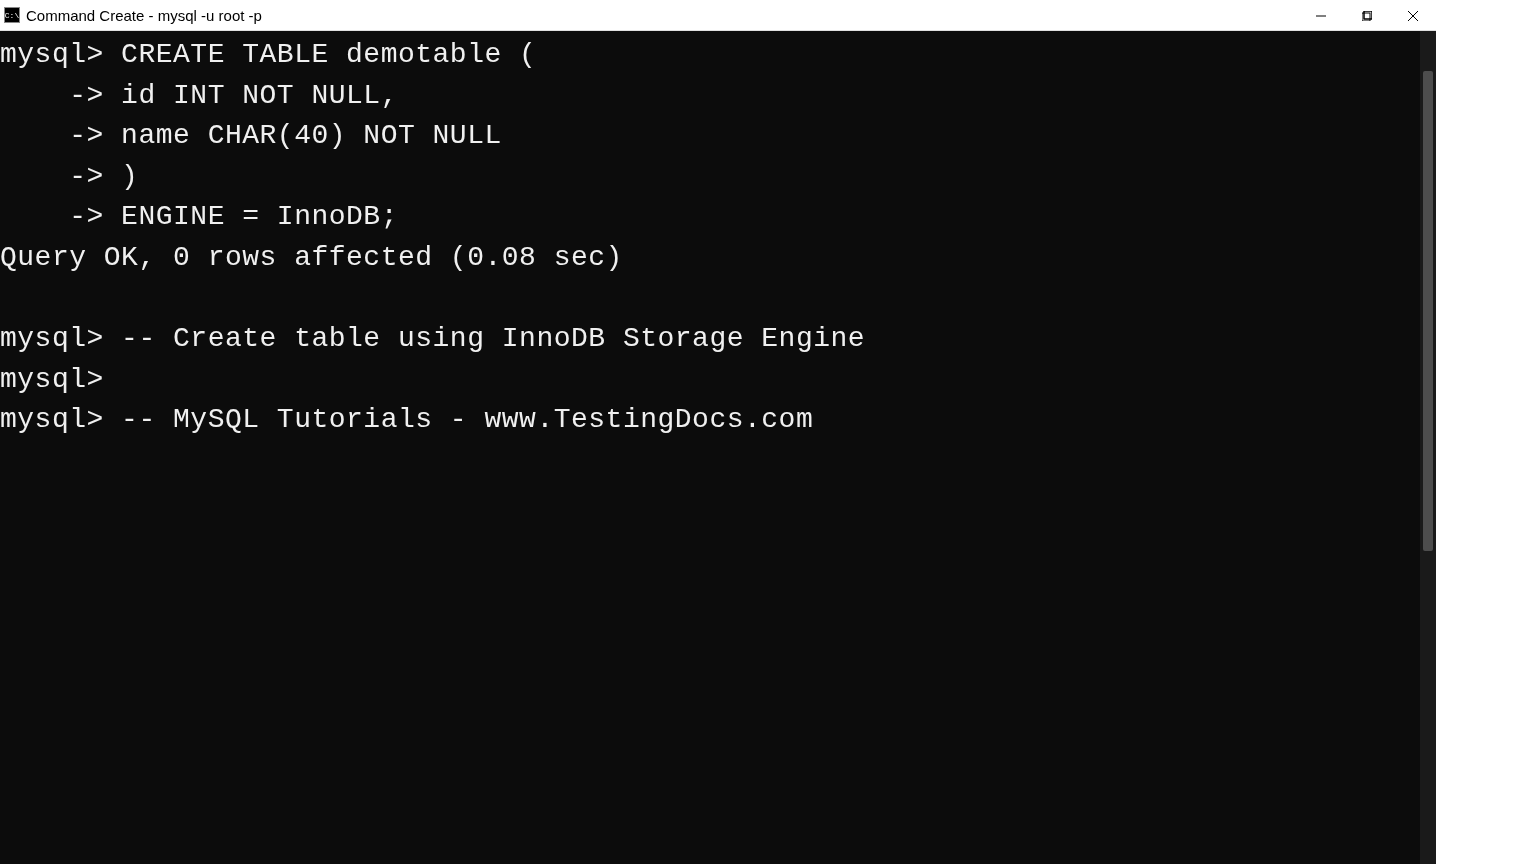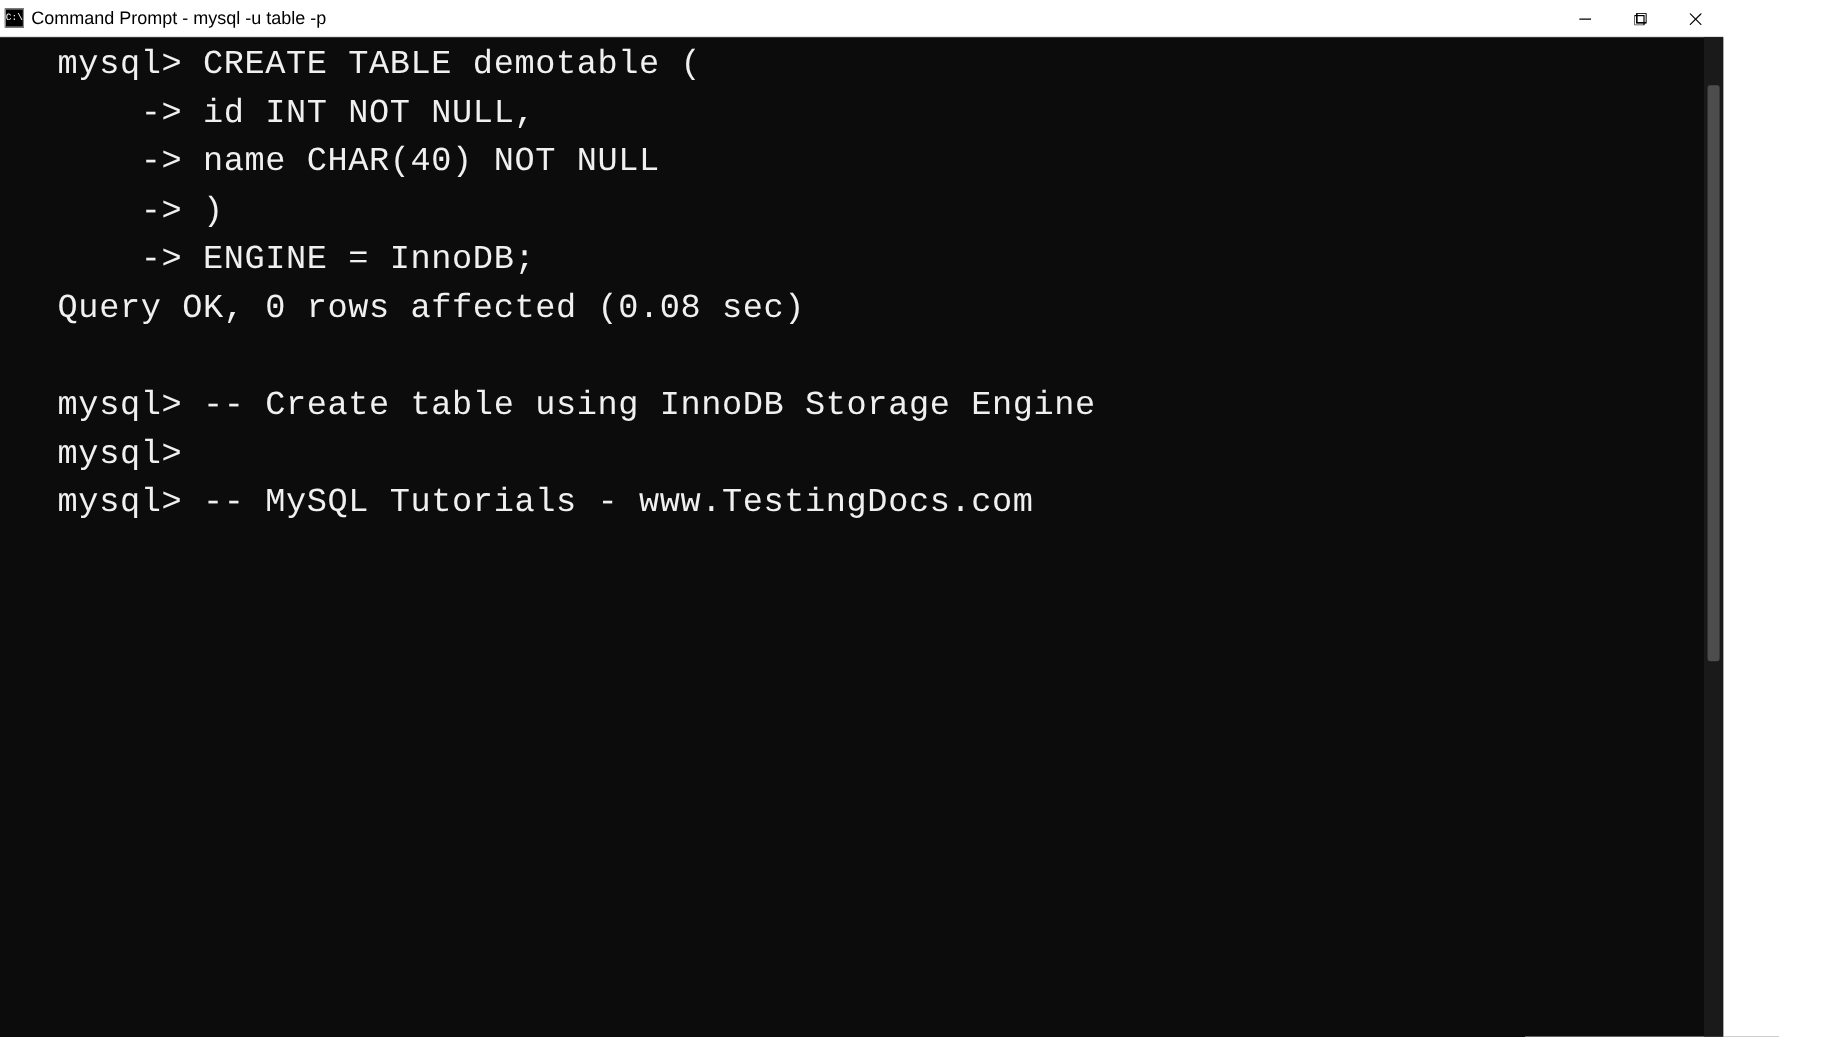--- a/index.html
+++ b/index.html
@@ -72,21 +72,20 @@
       position: relative;
     }
     .terminal-content {
       padding: 4px 0 0 0;
       font-size: 28px;
       line-height: 1.45;
       color: #f0f0f0;
       font-weight: 400;
       letter-spacing: 0.5px;
       white-space: pre;
-      margin-left: 48px;
     }
     .scrollbar {
       position: absolute;
       right: 0;
       top: 0;
       width: 16px;
       height: 100%;
       background: #1a1a1a;
     }
     .scrollbar-thumb {
@@ -98,21 +97,21 @@
       background: #4d4d4d;
       border-radius: 2px;
     }
   </style>
 </head>
 <body>
 
 <div class="window">
   <div class="titlebar">
     <div class="titlebar-icon">C:\</div>
-    <div class="titlebar-text">Command Prompt - mysql  -u table -p</div>
+    <div class="titlebar-text">Command Create - mysql  -u root -p</div>
     <div class="window-controls">
       <button class="wc-btn">
         <svg width="10" height="10" viewBox="0 0 10 10">
           <line class="wc-icon" x1="0" y1="5" x2="10" y2="5"></line>
         </svg>
       </button>
       <button class="wc-btn">
         <svg width="10" height="10" viewBox="0 0 10 10">
           <rect class="wc-icon" x="0" y="2" width="8" height="8"></rect>
           <rect class="wc-icon" x="2" y="0" width="8" height="8" fill="#ffffff"></rect>

